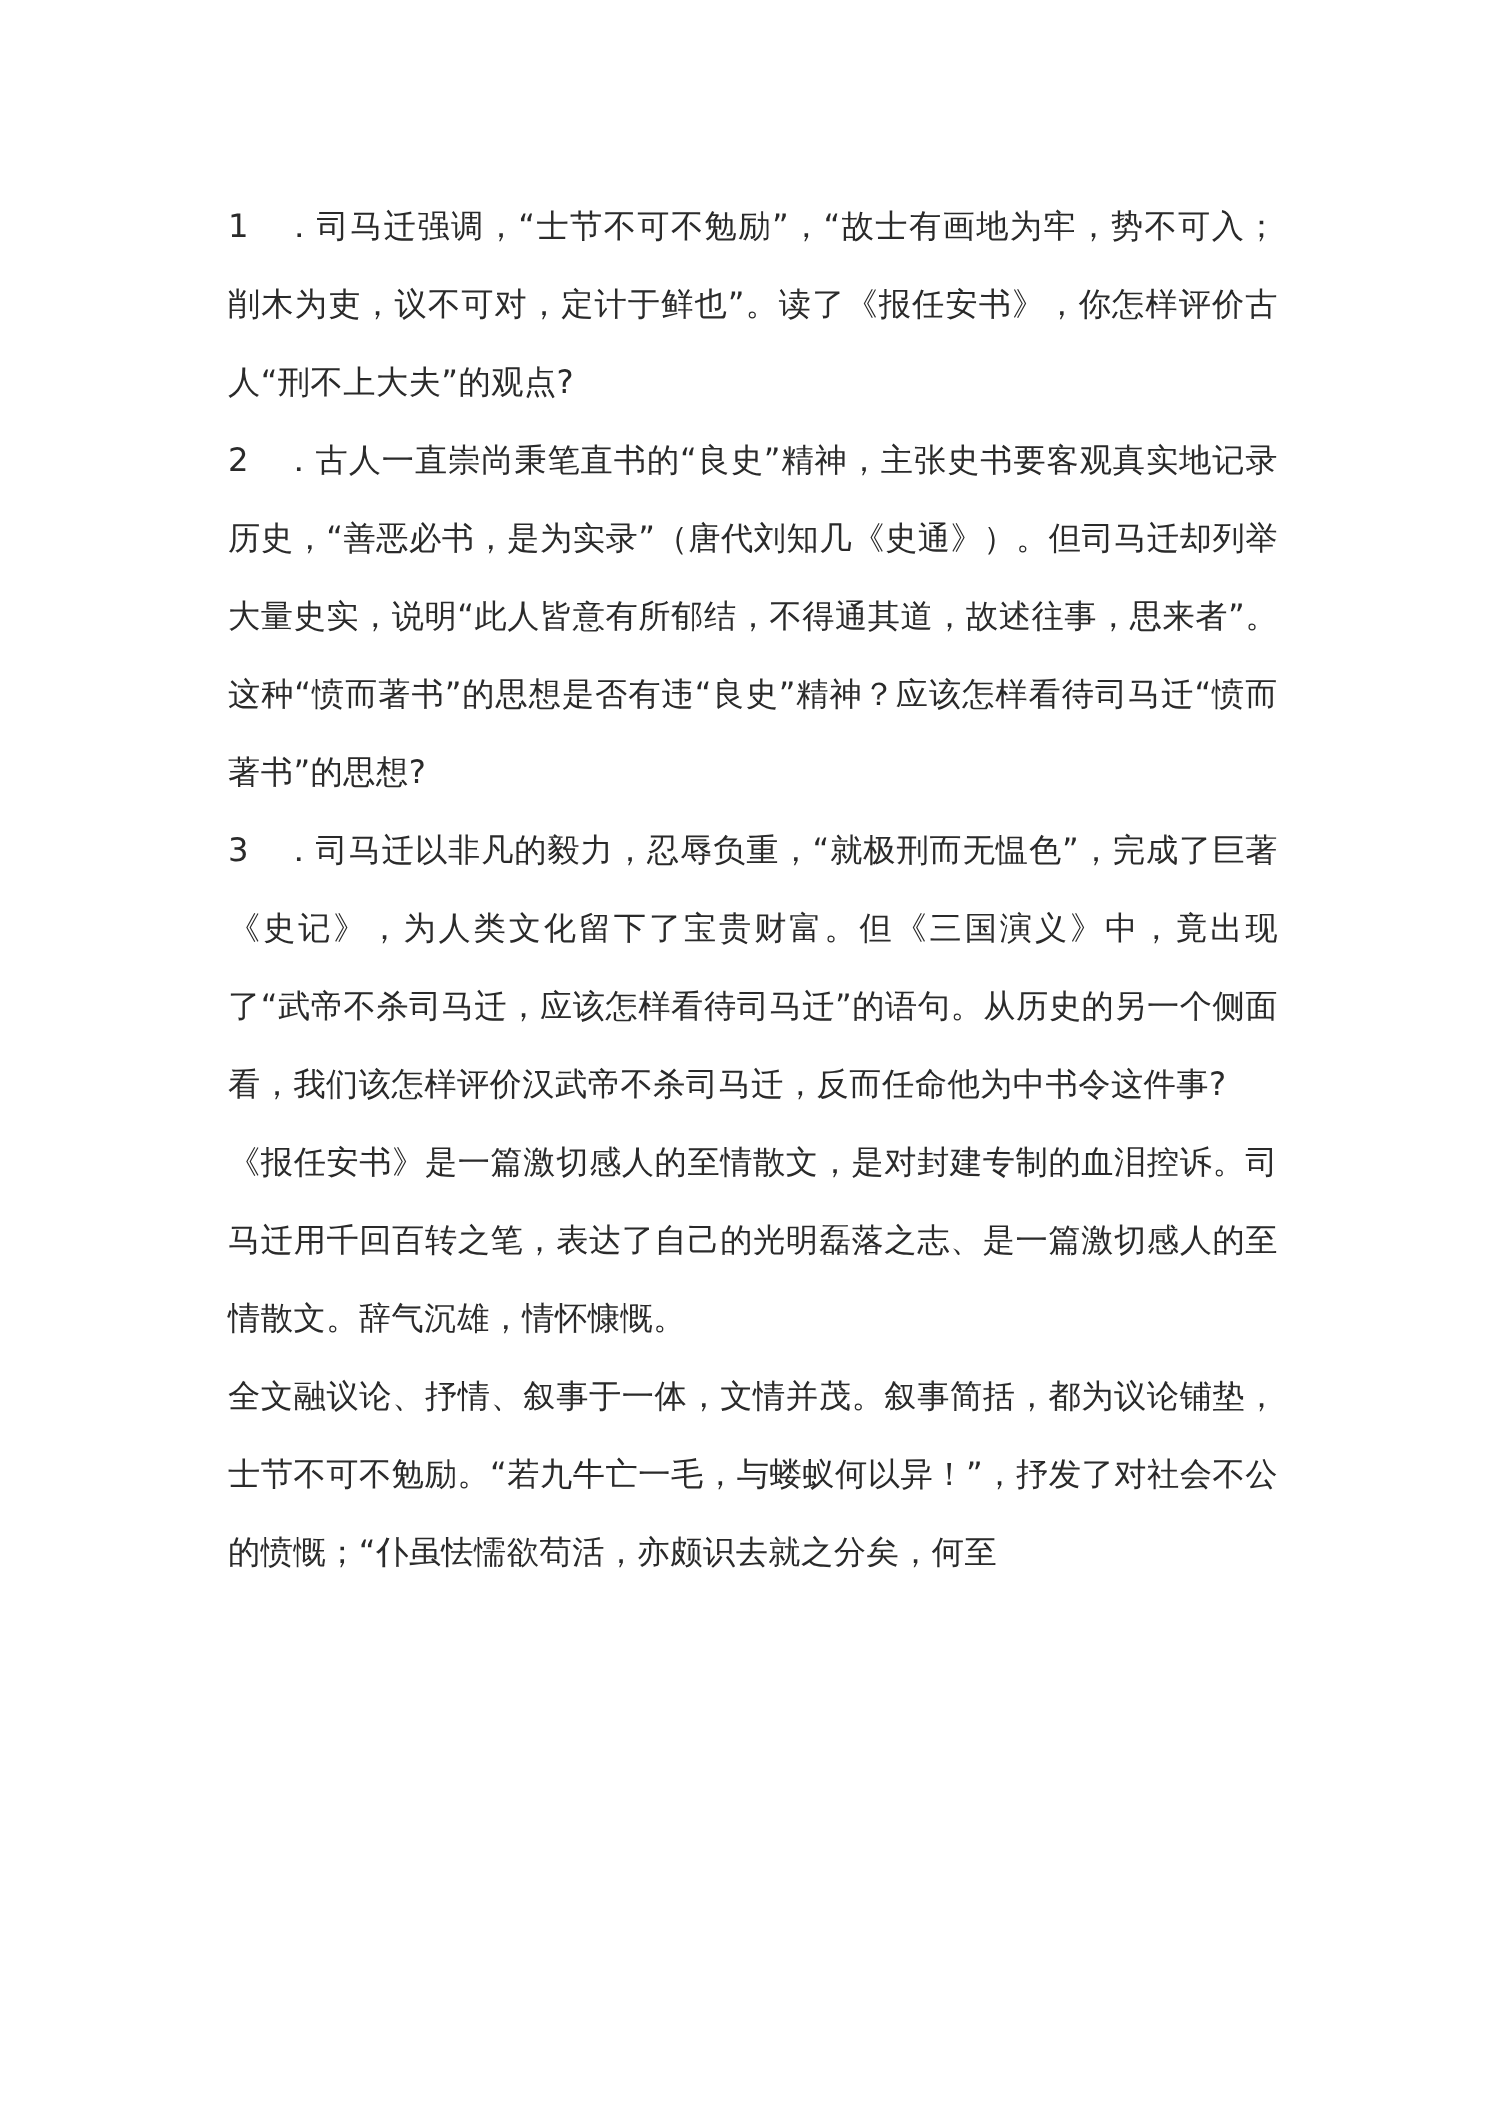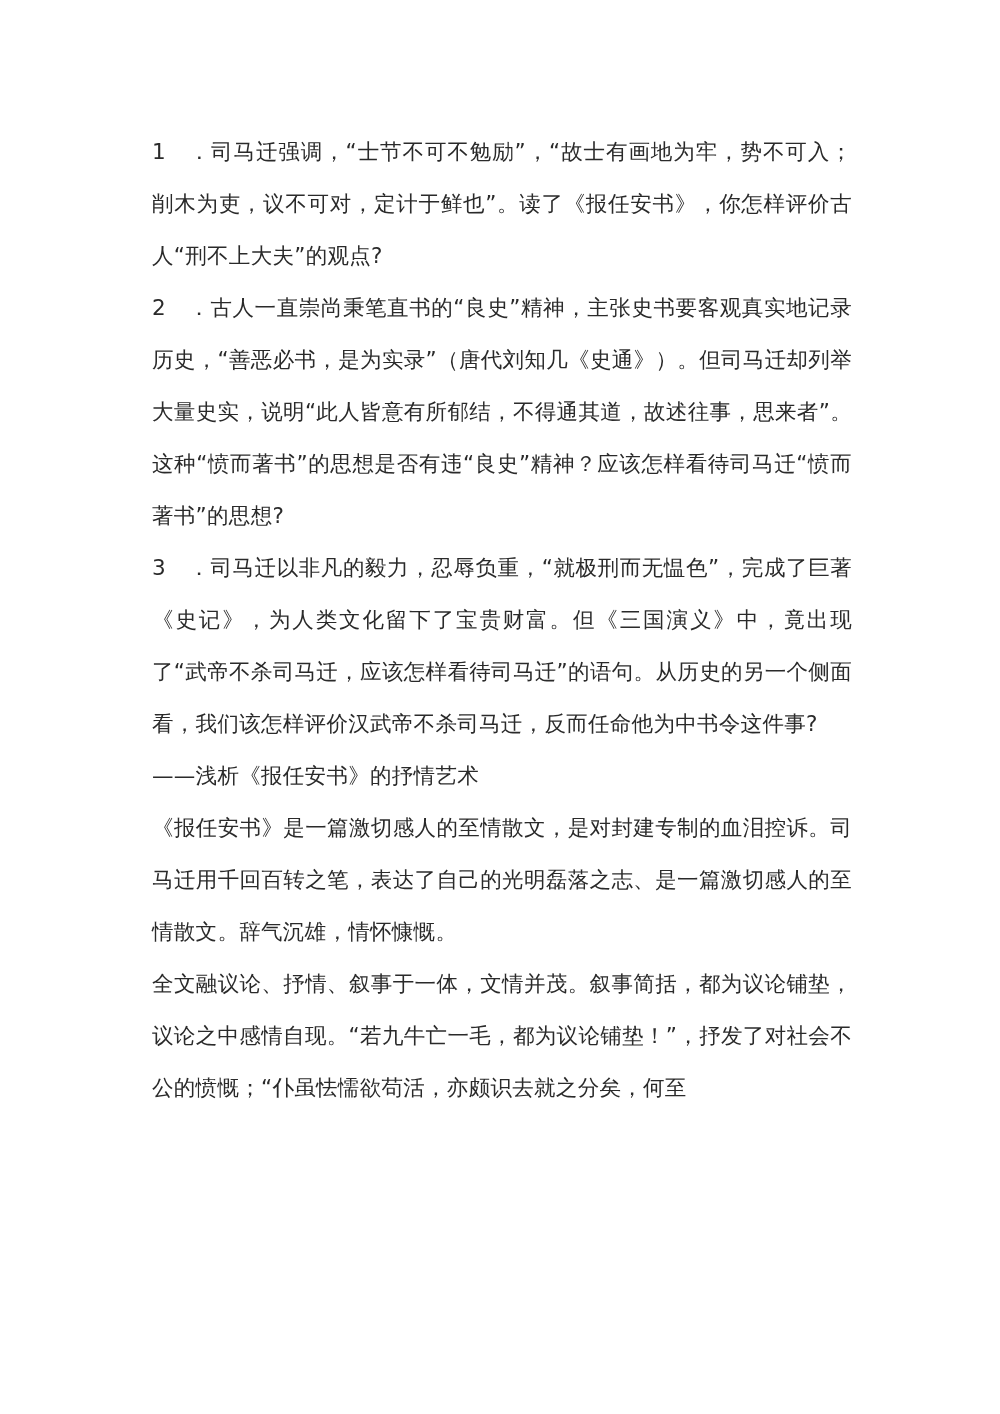--- a/index.html
+++ b/index.html
@@ -18,16 +18,15 @@
   .para { margin: 0; padding: 0; text-align: justify; text-align-last: left; }
   .num { display: inline-block; width: 36px; }
 </style>
 </head>
 <body>
 
 <div class="page">
   <p class="para"><span class="num">1</span><span>．司马迁强调，“士节不可不勉励”，“故士有画地为牢，势不可入；削木为吏，议不可对，定计于鲜也”。读了《报任安书》，你怎样评价古人“刑不上大夫”的观点?</span></p>
   <p class="para"><span class="num">2</span><span>．古人一直崇尚秉笔直书的“良史”精神，主张史书要客观真实地记录历史，“善恶必书，是为实录”（唐代刘知几《史通》）。但司马迁却列举大量史实，说明“此人皆意有所郁结，不得通其道，故述往事，思来者”。这种“愤而著书”的思想是否有违“良史”精神？应该怎样看待司马迁“愤而著书”的思想?</span></p>
   <p class="para"><span class="num">3</span><span>．司马迁以非凡的毅力，忍辱负重，“就极刑而无愠色”，完成了巨著《史记》，为人类文化留下了宝贵财富。但《三国演义》中，竟出现了“武帝不杀司马迁，应该怎样看待司马迁”的语句。从历史的另一个侧面看，我们该怎样评价汉武帝不杀司马迁，反而任命他为中书令这件事?</span></p>
-  <p class="para">——浅析《报任安书》的抒情艺术</p>
   <p class="para">《报任安书》是一篇激切感人的至情散文，是对封建专制的血泪控诉。司马迁用千回百转之笔，表达了自己的光明磊落之志、是一篇激切感人的至情散文。辞气沉雄，情怀慷慨。</p>
-  <p class="para">全文融议论、抒情、叙事于一体，文情并茂。叙事简括，都为议论铺垫，议论之中感情自现。“若九牛亡一毛，都为议论铺垫！”，抒发了对社会不公的愤慨；“仆虽怯懦欲苟活，亦颇识去就之分矣，何至</p>
+  <p class="para">全文融议论、抒情、叙事于一体，文情并茂。叙事简括，都为议论铺垫，士节不可不勉励。“若九牛亡一毛，与蝼蚁何以异！”，抒发了对社会不公的愤慨；“仆虽怯懦欲苟活，亦颇识去就之分矣，何至</p>
 </div>
 
 </body></html>

